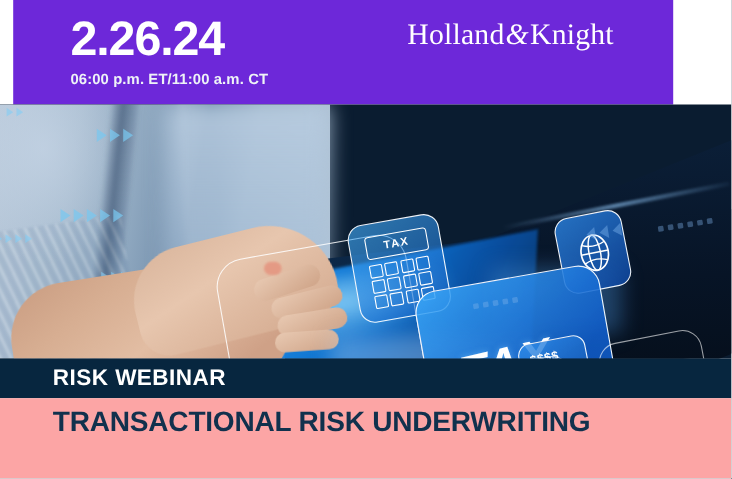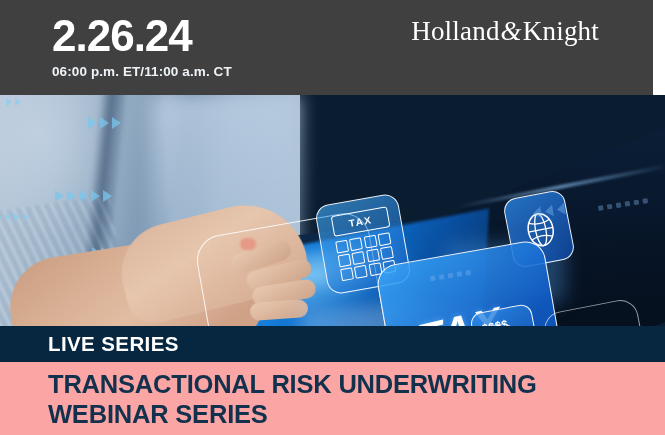--- a/index.html
+++ b/index.html
@@ -14,24 +14,24 @@
     position: relative;
     width: 665px;
     height: 435px;
     overflow: hidden;
     background: #ffffff;
   }
 
   
   .header {
     position: absolute;
-    left: 0; top: 0;
-    width: 653px;
+    left: 12px; top: 0;
+    width: 600px;
     height: 95px;
-    background: #404040;
+    background: #6d28d9;
     overflow: hidden;
   }
   .header-date-block {
     position: absolute;
     left: 52px;
     top: 11px;
   }
   .header-date {
     font-family: "Liberation Sans", sans-serif;
     font-weight: bold;
@@ -564,23 +564,22 @@
     <div class="dots-row dots-3">
         <u></u>
         <u></u>
         <u></u>
         <u></u>
         <u></u>
       </div>
   </div>
 
   <div class="live-strip">
-    <div class="live-strip-label">LIVE SERIES</div>
+    <div class="live-strip-label">RISK WEBINAR</div>
   </div>
 
   <div class="title-block">
     <div class="title-text">
       <span class="title-line">TRANSACTIONAL RISK UNDERWRITING</span>
-      <span class="title-line">WEBINAR SERIES</span>
     </div>
   </div>
 
 </div>
 
 </body></html>

